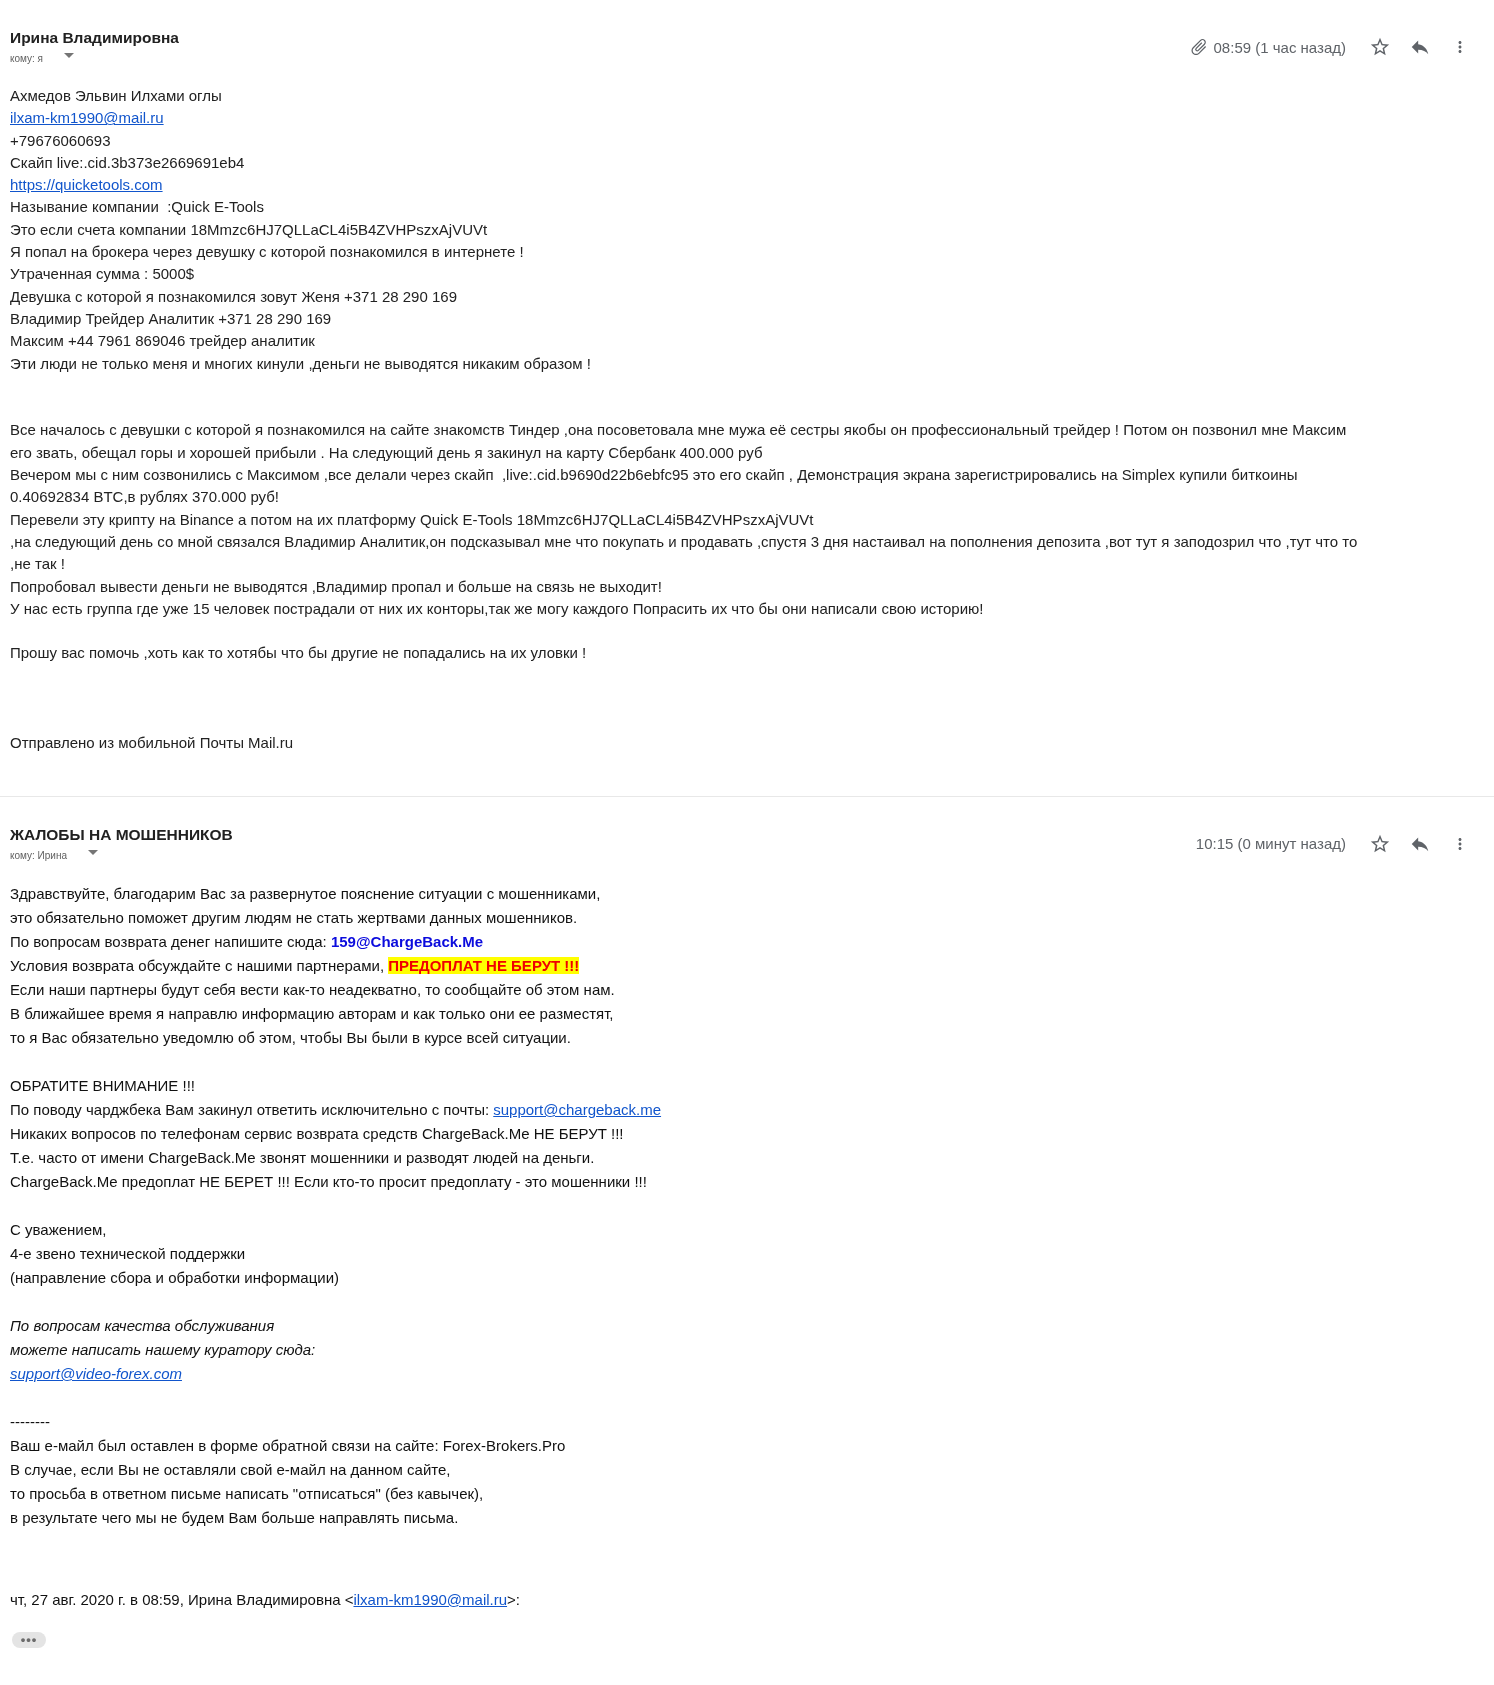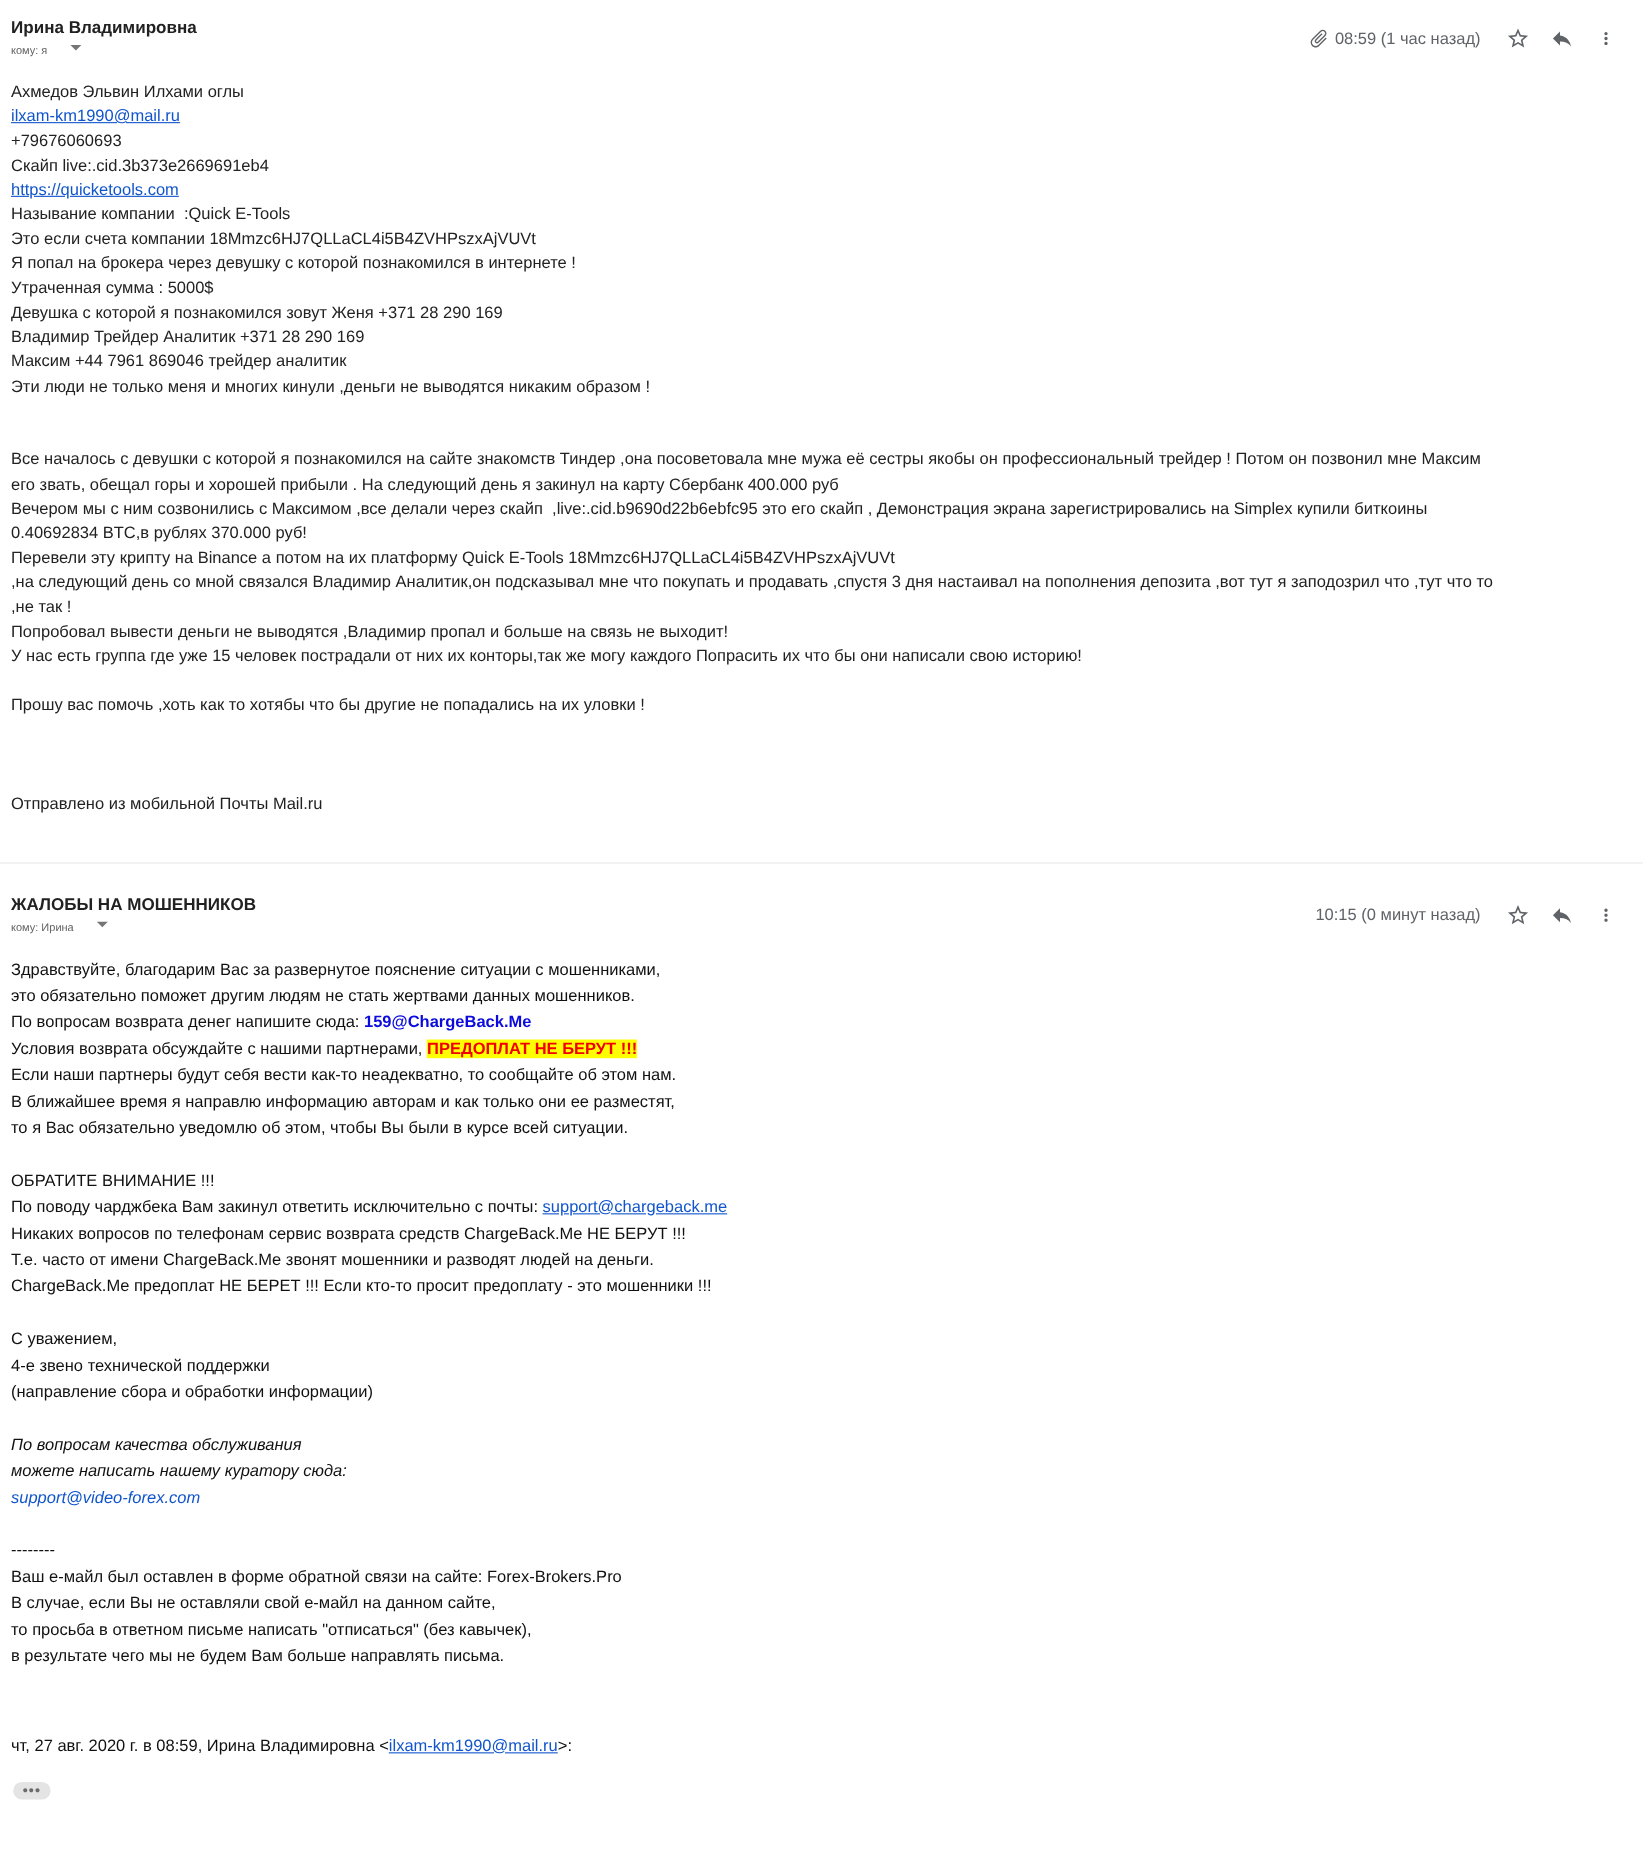--- a/index.html
+++ b/index.html
@@ -3,40 +3,40 @@
 <meta charset="utf-8">
 <style>
   * { box-sizing: border-box; }
   html,body { margin:0; padding:0; background:#ffffff; }
   body {
     width:1494px; height:1685px;
     font-family:"Liberation Sans", sans-serif;
     color:#222222;
     overflow:hidden;
   }
-  .message { position:relative; padding:16px 14px 0 10px; }
+  .message { position:relative; padding:28px 14px 0 10px; }
   .msg-header { display:flex; justify-content:space-between; align-items:flex-start; }
   .sender { font-size:15.5px; font-weight:bold; color:#212121; line-height:20px; }
   .recipient { margin-top:5px; font-size:10px; color:#616161; display:inline-flex; align-items:flex-start; gap:21px; cursor:pointer; }
   .chev { width:0; height:0; border-left:5px solid transparent; border-right:5px solid transparent; border-top:5px solid #757575; display:inline-block; }
   .meta-row { display:flex; align-items:center; gap:0; padding-top:6px; }
   .meta-time { font-size:15px; color:#5f6368; white-space:nowrap; margin-right:14px; }
   .icon-btn { width:40px; height:26px; display:flex; align-items:center; justify-content:center; cursor:pointer; }
   .icon-btn svg { display:block; }
   .attach-wrap { width:30px; height:24px; display:flex; align-items:center; justify-content:center; }
   .body { margin-top:19px; }
   .line { white-space:pre; font-size:15px; color:#222; }
   .m1 .line { line-height:22.3px; height:22.3px; }
   .m2 .line { line-height:24px; height:24px; color:#111; }
   a.link, .link { color:#1155cc; text-decoration:underline; cursor:pointer; }
   a.blink, .blink { color:#0b0bdd; font-weight:bold; text-decoration:none; cursor:pointer; }
   .hl { background:#ffff00; color:#f00000; font-weight:bold;text-align:center; }
   .b { font-weight:normal; }
   .i { font-style:italic; }
-  a.ilink, .ilink { font-style:italic; color:#1155cc; cursor:pointer; }
+  a.ilink, .ilink { font-style:italic; color:#1155cc; text-decoration:underline; cursor:pointer; }
   .quote { color:#3c4043; margin-top:10px; }
   .divider { border:none; border-top:1px solid #e8e8e8; margin:0; }
   .m1-bottom-pad { height:42px; }
   .m2 { padding-top:28px; }
   .trim-pill {
     margin:20px 0 0 2px; width:34px; height:16px; border-radius:8px;
     background:#e4e4e4; color:#6b6b6b; display:flex; align-items:center; justify-content:center;
     font-size:13px; font-weight:bold; letter-spacing:1px; line-height:10px; cursor:pointer;
     user-select:none;
   }

